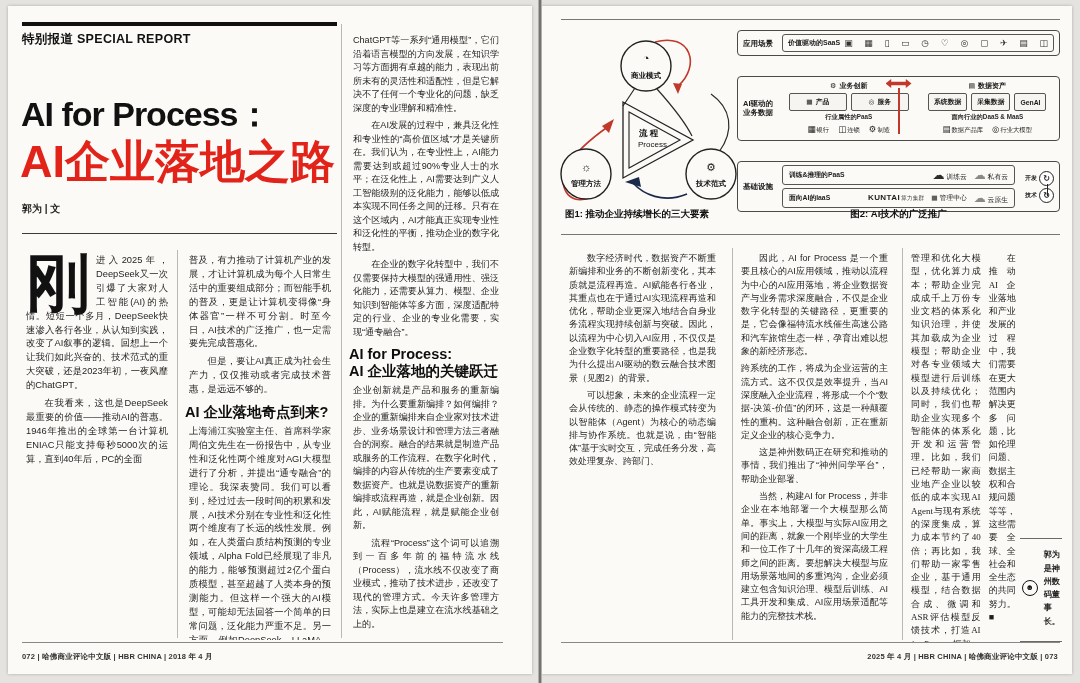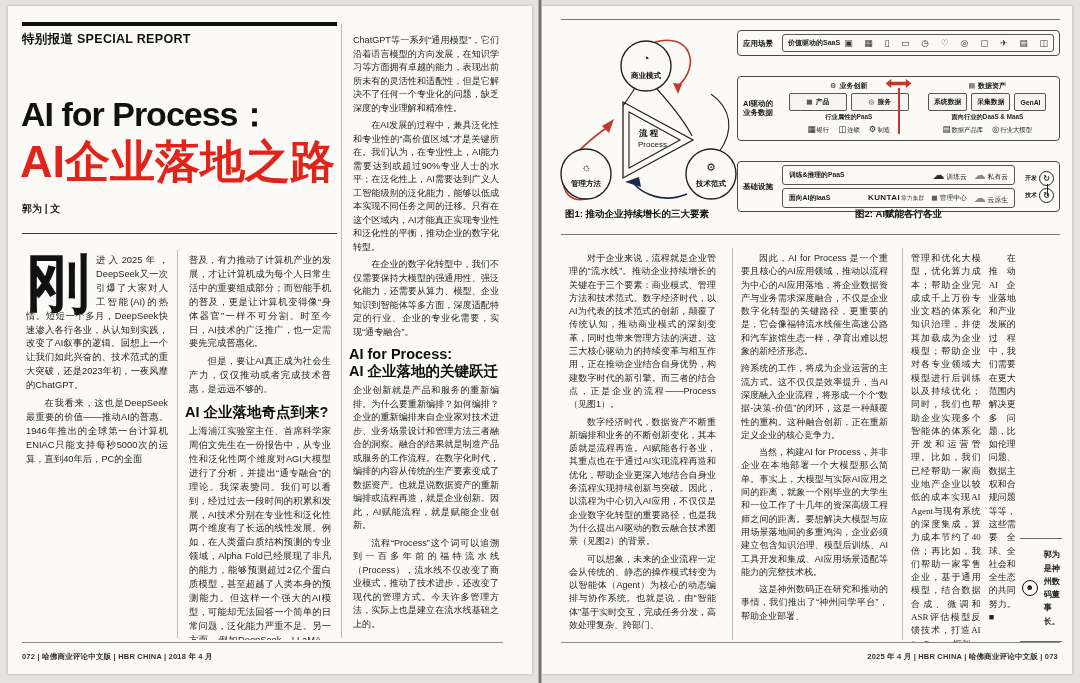--- a/index.html
+++ b/index.html
@@ -242,38 +242,37 @@
           <span class="sc-circle">↻</span>
         </div>
         <div class="sc-line"></div>
         <div class="sc-item">
           <span>技术</span>
           <span class="sc-circle">↻</span>
         </div>
       </div>
     </div>
   </div>
-  <div class="figcap" style="left:196px;top:202px;width:323px;text-align:center;">图2: AI赋能各行各业</div>
+  <div class="figcap" style="left:196px;top:202px;width:323px;text-align:center;">图2: AI技术的广泛推广</div>
 
   <div class="rule" style="left:20px;top:228px;width:499px;height:1px;background:#777;"></div>
 
   <div class="vrule" style="left:191px;top:242px;height:392px;"></div>
   <div class="vrule" style="left:361px;top:242px;height:392px;"></div>
 
   <div class="col fs-c" style="left:24px;top:242px;width:155px;height:394px;">
-    <p class="p">对于企业来说，流程就是企业管理的“流水线”。推动企业持续增长的关键在于三个要素：商业模式、管理方法和技术范式。数字经济时代，以AI为代表的技术范式的创新，颠覆了传统认知，推动商业模式的深刻变革，同时也带来管理方法的演进。这三大核心驱动力的持续变革与相互作用，正在推动企业结合自身优势，构建数字时代的新引擎。而三者的结合点，正是企业的流程——Process（见图1）。</p>
     <p class="p">数字经济时代，数据资产不断重新编排和业务的不断创新变化，其本质就是流程再造。AI赋能各行各业，其重点也在于通过AI实现流程再造和优化，帮助企业更深入地结合自身业务流程实现持续创新与突破。因此，以流程为中心切入AI应用，不仅仅是企业数字化转型的重要路径，也是我为什么提出AI驱动的数云融合技术图景（见图2）的背景。</p>
     <p class="p">可以想象，未来的企业流程一定会从传统的、静态的操作模式转变为以智能体（Agent）为核心的动态编排与协作系统。也就是说，由“智能体”基于实时交互，完成任务分发，高效处理复杂、跨部门、</p>
   </div>
 
   <div class="col fs-c" style="left:196px;top:242px;width:155px;height:394px;">
     <p class="p">因此，AI for Process 是一个重要且核心的AI应用领域，推动以流程为中心的AI应用落地，将企业数据资产与业务需求深度融合，不仅是企业数字化转型的关键路径，更重要的是，它会像福特流水线催生高速公路和汽车旅馆生态一样，孕育出难以想象的新经济形态。</p>
     <p class="p ni">跨系统的工作，将成为企业运营的主流方式。这不仅仅是效率提升，当AI深度融入企业流程，将形成一个个“数据-决策-价值”的闭环，这是一种颠覆性的重构。这种融合创新，正在重新定义企业的核心竞争力。</p>
+    <p class="p">这是神州数码正在研究和推动的事情，我们推出了“神州问学平台”，帮助企业部署、</p>
     <p class="p">当然，构建AI for Process，并非企业在本地部署一个大模型那么简单。事实上，大模型与实际AI应用之间的距离，就象一个刚毕业的大学生和一位工作了十几年的资深高级工程师之间的距离。要想解决大模型与应用场景落地间的多重鸿沟，企业必须建立包含知识治理、模型后训练、AI工具开发和集成、AI应用场景适配等能力的完整技术栈。</p>
-    <p class="p">这是神州数码正在研究和推动的事情，我们推出了“神州问学平台”，帮助企业部署、</p>
   </div>
 
   <div class="col fs-c rcol3" style="left:366px;top:242px;width:155px;height:394px;">
     <p class="p ni">管理和优化大模型，优化算力成本；帮助企业完成成千上万份专业文档的体系化知识治理，并使其加载成为企业模型；帮助企业对各专业领域大模型进行后训练以及持续优化；同时，我们也帮助企业实现多个智能体的体系化开发和运营管理。比如，我们已经帮助一家商业地产企业以较低的成本实现AI Agent与现有系统的深度集成，算力成本节约了40倍；再比如，我们帮助一家零售企业，基于通用模型，结合数据合成、微调和ASR评估模型反馈技术，打造AI for Process框架，将工具选择准确率从基础模型的28.1%，大幅提升到95.6%，显著超越了GPT-4的88.1%。这些只是我们探索的起点，也是整个AI发展的冰山一角。</p>
     <p class="p">在推动AI企业落地和产业发展的过程中，我们需要在更大范围内解决更多问题，比如伦理问题、数据主权和合规问题等等，这些需要全球、全社会和全生态的共同努力。■</p>
     <div class="author-note">
       <span class="author-icon">☻</span>
       <span class="note-text">郭为是神州数码董事长。</span>
     </div>
   </div>

